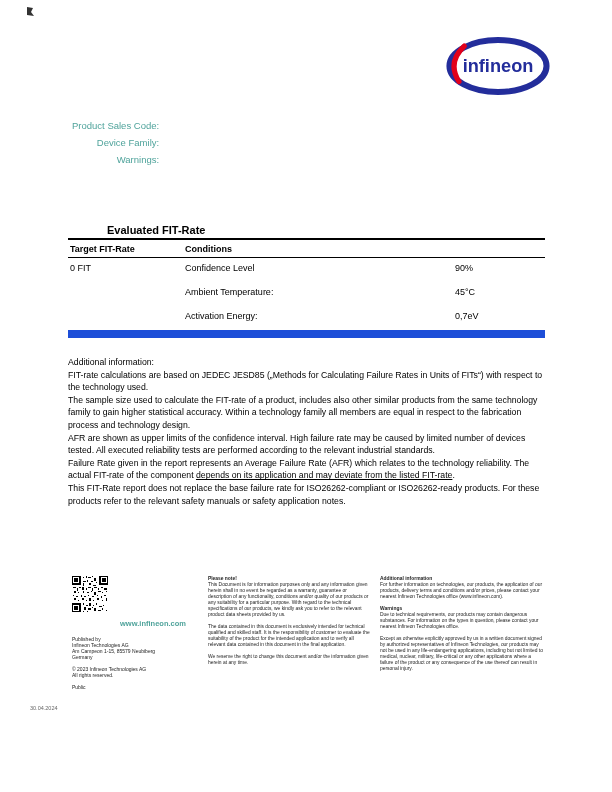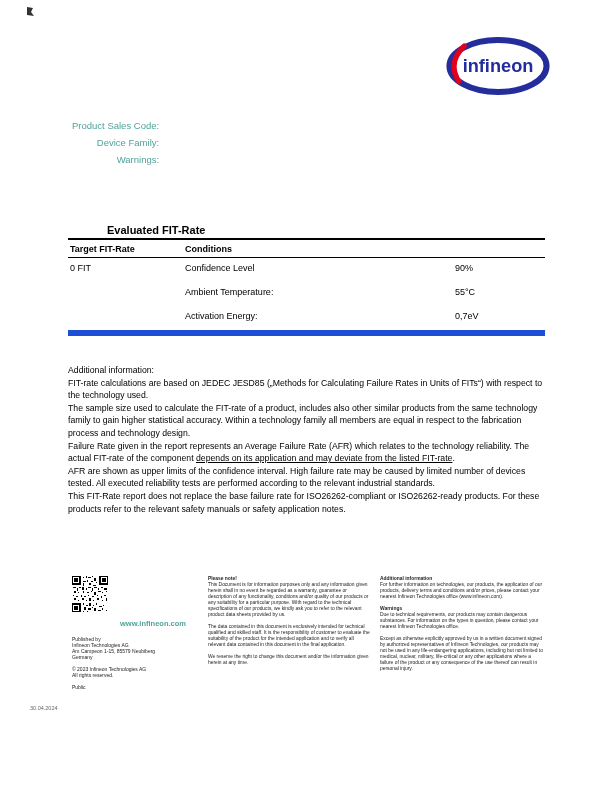--- a/index.html
+++ b/index.html
@@ -12,27 +12,27 @@
 
   .header-fields { position:absolute; left:72px; top:117px;text-align:right; }
   .hfield { font-size:9.5px; line-height:17px; color:#4FA39B; }
 
   .banner { position:absolute; left:68px; top:183px; width:477px; height:16px;
             background:#4FA39B; color:#fff; font-size:8.8px; line-height:16px; padding-left:4px; }
 
   .section-title { position:absolute; left:68px; top:224px; font-size:11px; font-weight:bold; color:#000;margin-left:39px; }
 
   .fit-table { position:absolute; left:68px; top:238px; width:477px;
-               border-top:2px solid #000; border-bottom:6px solid #1d4ed8; }
+               border-top:2px solid #000; border-bottom:8px solid #1d4ed8; }
   .thead, .trow { display:grid; grid-template-columns:115px 270px 92px; }
   .thead { border-bottom:1px solid #000; height:18px; align-items:center; font-weight:bold; font-size:9px; }
   .trow { height:24px; padding-top:5px; font-size:9px; }
   .cell { padding-left:2px; }
 
-  .body-block { position:absolute; left:68px; top:364px; width:477px;
+  .body-block { position:absolute; left:68px; top:356px; width:477px;
                 font-size:8.7px; line-height:12.6px; color:#000; }
   .body-block p { margin:0; }
   .u { text-decoration:underline; }
 
   .footer-col1 { position:absolute; left:72px; top:576px; width:130px; }
   .qr { display:block; width:36px; height:36px; }
   .website { display:inline-block; color:#4FA39B; font-weight:bold;
              font-size:7.5px; text-decoration:none;padding-left:48px; }
   .tiny { font-size:5px; line-height:6px; color:#222; }
   .fgroup { margin-top:6px; }
@@ -81,35 +81,35 @@
       <div class="cell"></div>
     </div>
     <div class="trow">
       <div class="cell">0 FIT</div>
       <div class="cell">Confidence Level</div>
       <div class="cell">90%</div>
     </div>
     <div class="trow">
       <div class="cell"></div>
       <div class="cell">Ambient Temperature:</div>
-      <div class="cell">55°C</div>
+      <div class="cell">45°C</div>
     </div>
     <div class="trow">
       <div class="cell"></div>
       <div class="cell">Activation Energy:</div>
       <div class="cell">0,7eV</div>
     </div>
   </div>
 
   <div class="body-block">
     <p>Additional information:</p>
     <p>FIT-rate calculations are based on JEDEC JESD85 („Methods for Calculating Failure Rates in Units of FITs“) with respect to the technology used.</p>
     <p>The sample size used to calculate the FIT-rate of a product, includes also other similar products from the same technology family to gain higher statistical accuracy. Within a technology family all members are equal in respect to the fabrication process and technology design.</p>
+    <p>AFR are shown as upper limits of the confidence interval. High failure rate may be caused by limited number of devices tested. All executed reliability tests are performed according to the relevant industrial standards.</p>
     <p><span>Failure Rate given in the report represents an Average Failure Rate (AFR) which relates to the technology reliability. The actual FIT-rate of the component </span><span class="u">depends on its application and may deviate from the listed FIT-rate</span><span>.</span></p>
-    <p>AFR are shown as upper limits of the confidence interval. High failure rate may be caused by limited number of devices tested. All executed reliability tests are performed according to the relevant industrial standards.</p>
     <p>This FIT-Rate report does not replace the base failure rate for ISO26262-compliant or ISO26262-ready products. For these products refer to the relevant safety manuals or safety application notes.</p>
   </div>
 
   <div class="footer-col1">
     <svg class="qr" viewBox="0 0 29 29" shape-rendering="crispEdges">
       <rect width="29" height="29" fill="#fff"></rect>
       <g fill="#000">
         <rect x="0" y="0" width="7" height="7"></rect>
           <rect x="1" y="1" width="5" height="5" fill="#fff"></rect>
           <rect x="2" y="2" width="3" height="3"></rect>

